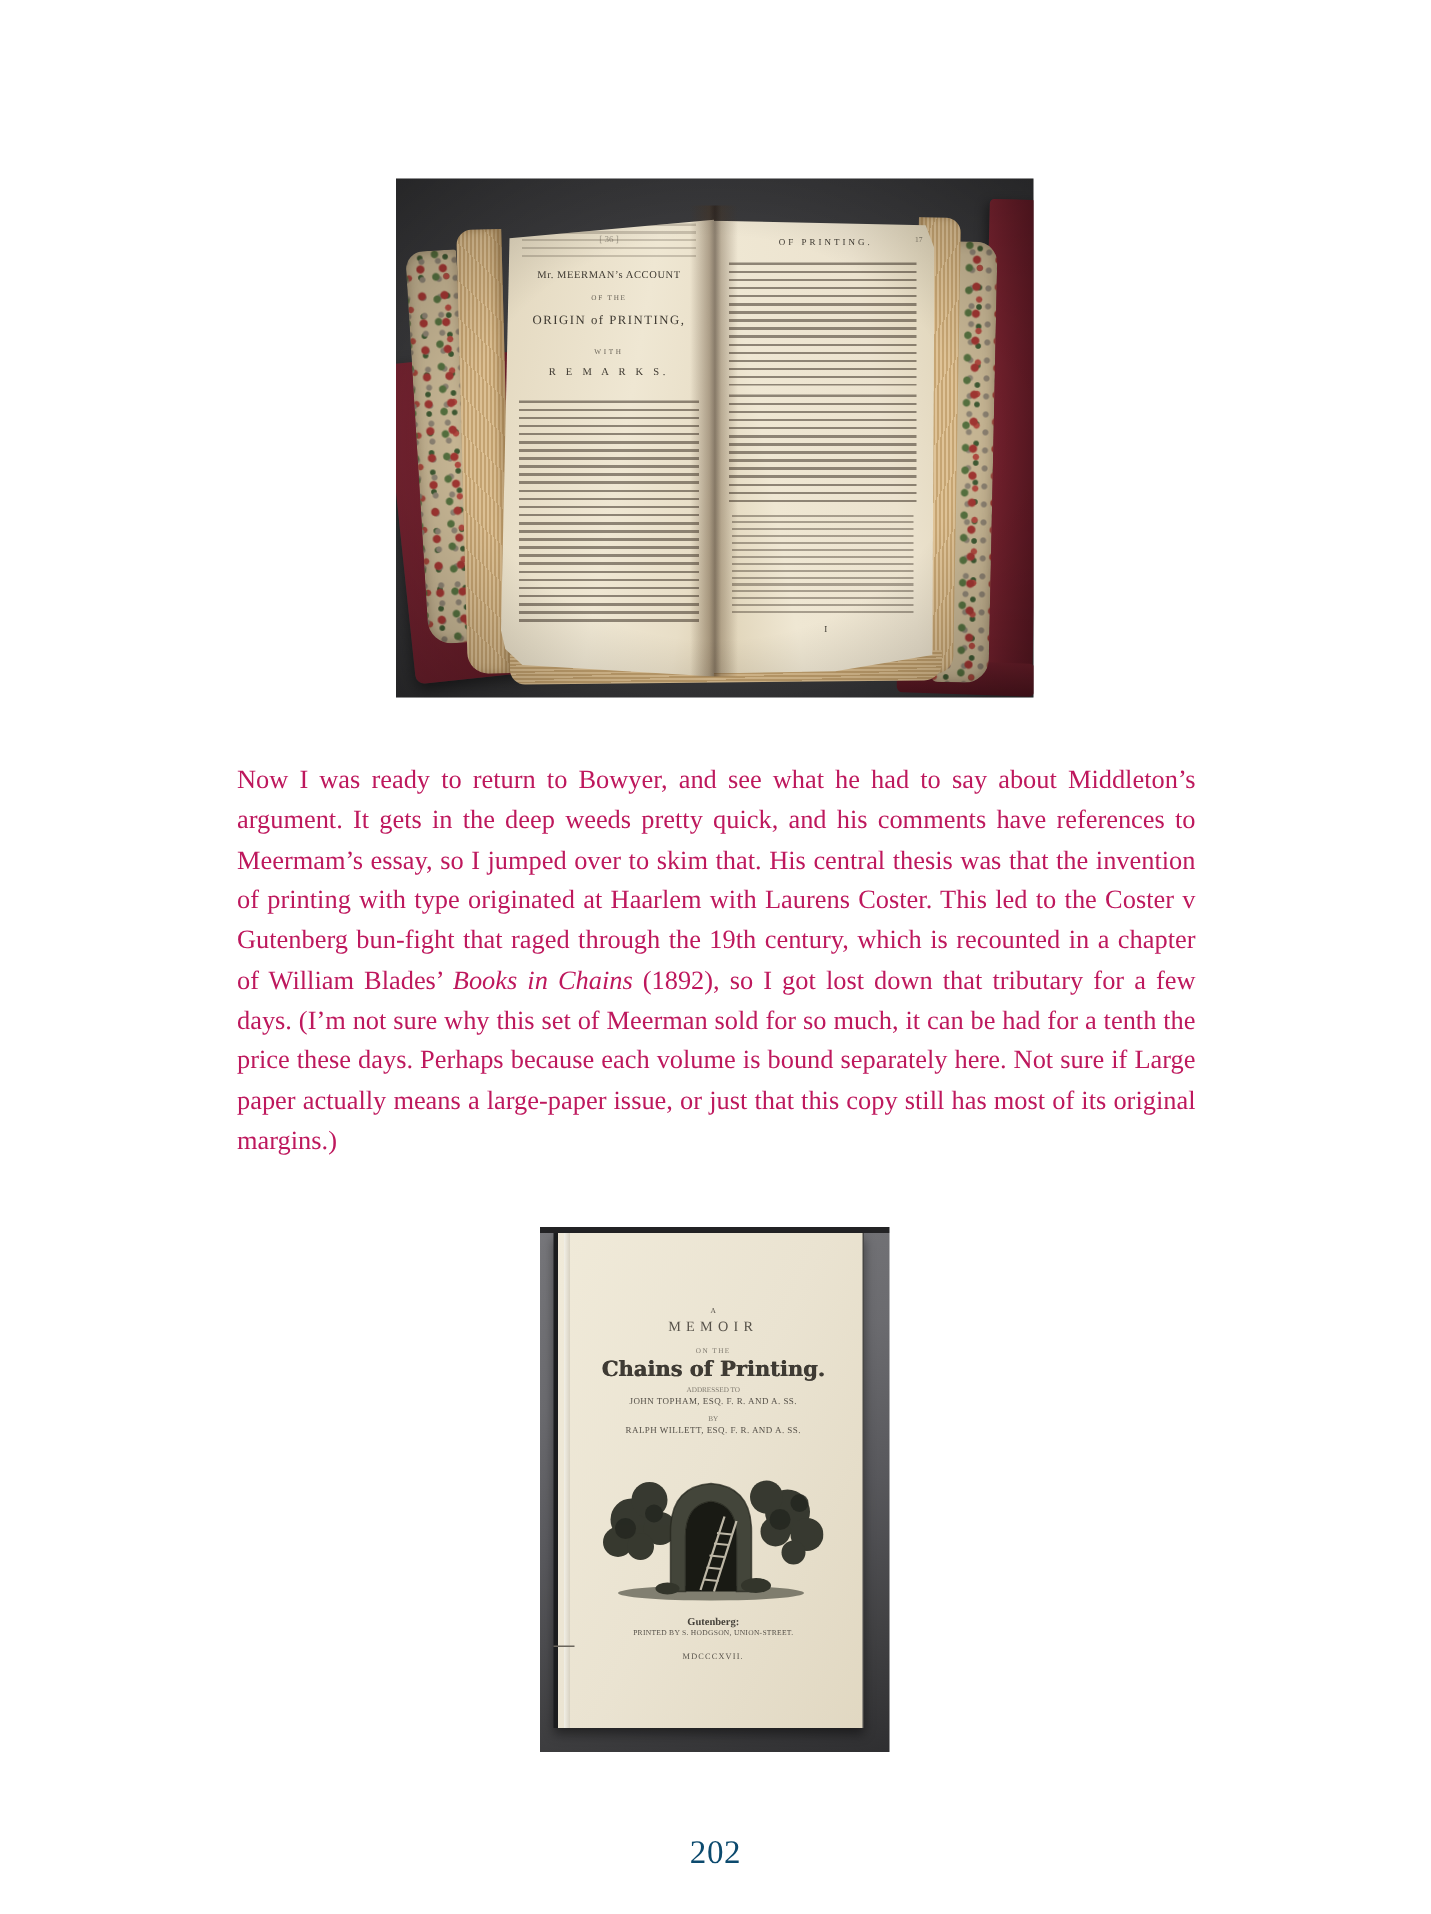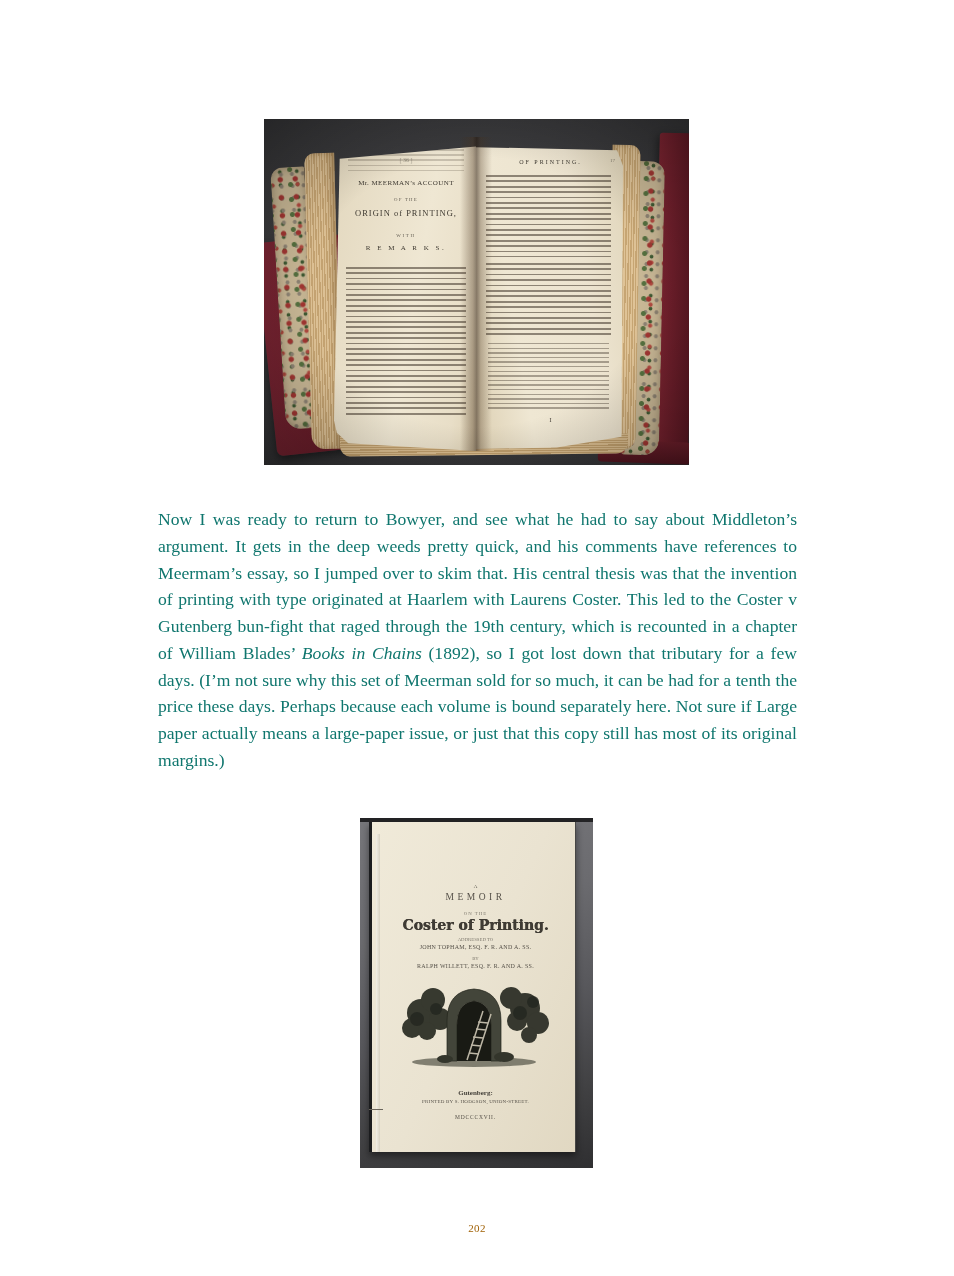--- a/index.html
+++ b/index.html
@@ -3,28 +3,28 @@
 <meta charset="utf-8">
 <style>
   html,body{margin:0;padding:0;background:#ffffff;}
   body{width:954px;height:1276px;position:relative;font-family:"Liberation Serif",serif;}
   figure{margin:0;}
 
   
   .body-text{
     position:absolute;left:158px;top:506px;width:639px;margin:0;
     font-size:17.6px;line-height:26.75px;text-align:justify;
-    color:#0f766e;
+    color:#be185d;
   }
   .body-text em{font-style:italic;}
 
   
   .page-number{
     position:absolute;top:1222px;left:0;width:954px;text-align:center;
-    font-size:11px;color:#a16207;letter-spacing:.4px;
+    font-size:22px;color:#0c4a6e;letter-spacing:.4px;
   }
 
   
   .photo-top{
     position:absolute;left:264px;top:119px;width:425px;height:346px;overflow:hidden;
     background:radial-gradient(120% 90% at 50% 45%, #434346 0%, #373739 55%, #2b2b2d 100%);
   }
   .photo-top > div{position:absolute;}
   .ob-cover-l{
     left:2px;top:118px;width:112px;height:214px;transform:rotate(-6deg);
@@ -112,21 +112,21 @@
   .photo-bottom > div, .tp-page > *{position:absolute;}
   .tp-topline{top:0;left:0;right:0;height:4px;background:#232325;}
   .tp-page{
     position:absolute;left:9px;top:4px;width:203px;height:330px;
     background:linear-gradient(115deg,#f0ead9 0%,#eae3d1 50%,#e1d8c2 100%);
     border-left:3px solid #1b1c1e;border-right:1px solid rgba(30,30,33,.8);
     box-shadow:0 4px 7px rgba(0,0,0,.45);
     color:#57524a;
   }
   .tp-gutter{left:0;top:0;bottom:0;width:4px;background:linear-gradient(to right,#f2efe6,#d8d2c2);}
-  .tp-page > div{left:4px;right:0;text-align:center;white-space:nowrap;margin-top:12px;}
+  .tp-page > div{left:4px;right:0;text-align:center;white-space:nowrap;}
   .tp-a{top:50px;font-size:5px;}
   .tp-memoir{top:58px;font-size:9.5px;letter-spacing:3.5px;}
   .tp-onthe{top:77px;font-size:4.8px;letter-spacing:1px;opacity:.75;}
   .tp-title{top:83px;font-size:14px;font-weight:bold;color:#3f3b34;font-family:"DejaVu Serif",serif;text-shadow:.4px 0 0 #3f3b34;}
   .tp-addressed{top:103px;font-size:4.8px;opacity:.75;}
   .tp-topham{top:110px;font-size:6px;letter-spacing:.3px;}
   .tp-by{top:122px;font-size:4.8px;opacity:.75;}
   .tp-willett{top:129px;font-size:6px;letter-spacing:.3px;}
   .tp-engraving{position:absolute;top:146px;left:50%;transform:translateX(-50%);}
   .tp-place{top:255px;font-size:7px;font-weight:bold;color:#46423b;}
@@ -175,21 +175,21 @@
 
   <p class="body-text"><span>Now I was ready to return to Bowyer, and see what he had to say about Middleton’s argument. It gets in the deep weeds pretty quick, and his comments have references to Meermam’s essay, so I jumped over to skim that. His central thesis was that the invention of printing with type originated at Haarlem with Laurens Coster. This led to the Coster v Gutenberg bun-fight that raged through the 19th century, which is recounted in a chapter of William Blades’ </span><em>Books in Chains</em><span> (1892), so I got lost down that tributary for a few days. (I’m not sure why this set of Meerman sold for so much, it can be had for a tenth the price these days. Perhaps because each volume is bound separately here. Not sure if Large paper actually means a large-paper issue, or just that this copy still has most of its original margins.)</span></p>
 
   <figure class="photo-bottom">
     <div class="tp-topline"></div>
     <div class="tp-page">
       <div class="tp-gutter"></div>
       <div class="tp-a">A</div>
       <div class="tp-memoir">MEMOIR</div>
       <div class="tp-onthe">ON THE</div>
-      <div class="tp-title">Coster of Printing.</div>
+      <div class="tp-title">Chains of Printing.</div>
       <div class="tp-addressed">ADDRESSED TO</div>
       <div class="tp-topham">JOHN TOPHAM, ESQ. F. R. AND A. SS.</div>
       <div class="tp-by">BY</div>
       <div class="tp-willett">RALPH WILLETT, ESQ. F. R. AND A. SS.</div>
 
       <svg class="tp-engraving" width="150" height="102" viewBox="0 0 150 100">
         <ellipse cx="75" cy="93" rx="62" ry="5" fill="#3a3c30" opacity=".6"></ellipse>
         <g fill="#2e3027" opacity=".95">
           <circle cx="22" cy="44" r="14"></circle>
             <circle cx="34" cy="31" r="12"></circle>

